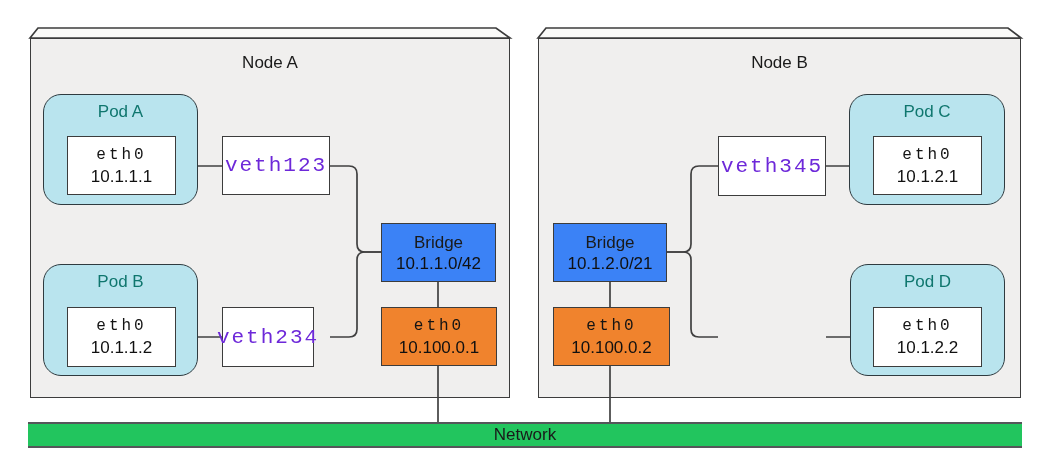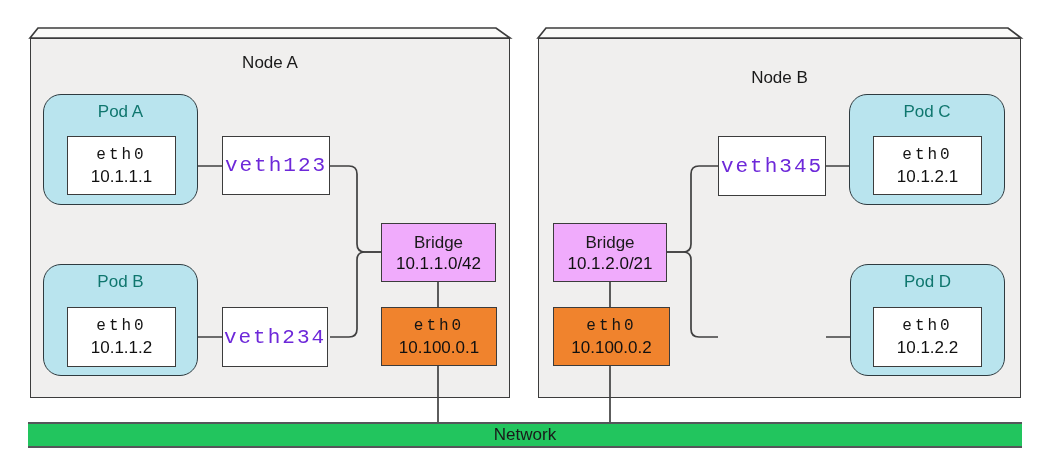--- a/index.html
+++ b/index.html
@@ -21,21 +21,21 @@
     text-align:center;line-height:21px;
   }
   .pod{
     position:absolute;background:#b9e4ee;border:1.7px solid #2f3b40;border-radius:18px;
     box-sizing:border-box;z-index:3;
   }
   .pod-label{
     position:absolute;top:7px;left:0;right:0;text-align:center;font-size:17px;color:#0f766e;
   }
   .whitebox{background:#ffffff;border:1.6px solid #3c3c3c;}
-  .bridgebox{background:#f0abfc;border:1.6px solid #3c3c3c;}
+  .bridgebox{background:#3b82f6;border:1.6px solid #3c3c3c;}
   .hostethbox{background:#f0832d;border:1.6px solid #3c3c3c;}
   .mono{font-family:"Liberation Mono",monospace;font-size:16px;letter-spacing:3px;color:#141414;}
   .veth-label{font-family:"Liberation Mono",monospace;font-size:21px;letter-spacing:2px;color:#6d28d9;}
   .ip{font-size:17px;color:#101010;}
   .bridge-name{font-size:17px;}
   .network-bar{
     position:absolute;left:28px;top:422px;width:994px;height:26px;box-sizing:border-box;
     background:#22c55e;border-top:2px solid #55565a;border-bottom:2px solid #55565a;
     display:flex;align-items:center;justify-content:center;font-size:17px;z-index:3;
   }
@@ -64,42 +64,42 @@
       <path d="M826,166 H873"></path>
       <path d="M826,337 H873"></path>
       <path d="M718,166 H699 Q691,166 691,174 V244 Q691,252 683,252 H667"></path>
       <path d="M718,337 H699 Q691,337 691,329 V260 Q691,252 683,252 H667"></path>
       <path d="M610,282 V307"></path>
       <path d="M610,366 V422"></path>
     </g>
   </svg>
 
   <div class="node-title" style="left:30px;top:53px;width:480px;">Node A</div>
-  <div class="node-title" style="left:538px;top:68px;width:483px;">Node B</div>
+  <div class="node-title" style="left:538px;top:53px;width:483px;">Node B</div>
 
   <div class="pod" style="left:43px;top:94px;width:155px;height:111px;">
     <div class="pod-label">Pod A</div>
   </div>
   <div class="box whitebox" style="left:67px;top:136px;width:109px;height:59px;">
     <span class="mono">eth0</span>
     <span class="ip">10.1.1.1</span>
   </div>
 
   <div class="pod" style="left:43px;top:264px;width:155px;height:112px;">
     <div class="pod-label">Pod B</div>
   </div>
   <div class="box whitebox" style="left:67px;top:307px;width:109px;height:60px;">
     <span class="mono">eth0</span>
     <span class="ip">10.1.1.2</span>
   </div>
 
   <div class="box whitebox" style="left:222px;top:136px;width:108px;height:59px;">
     <span class="veth-label">veth123</span>
   </div>
-  <div class="box whitebox" style="left:222px;top:307px;width:106px;height:60px;">
+  <div class="box whitebox" style="left:222px;top:307px;width:92px;height:60px;">
     <span class="veth-label">veth234</span>
   </div>
 
   <div class="box bridgebox" style="left:381px;top:223px;width:115px;height:59px;">
     <span class="bridge-name">Bridge</span>
     <span class="ip">10.1.1.0/42</span>
   </div>
   <div class="box hostethbox" style="left:381px;top:307px;width:116px;height:59px;">
     <span class="mono">eth0</span>
     <span class="ip">10.100.0.1</span>

